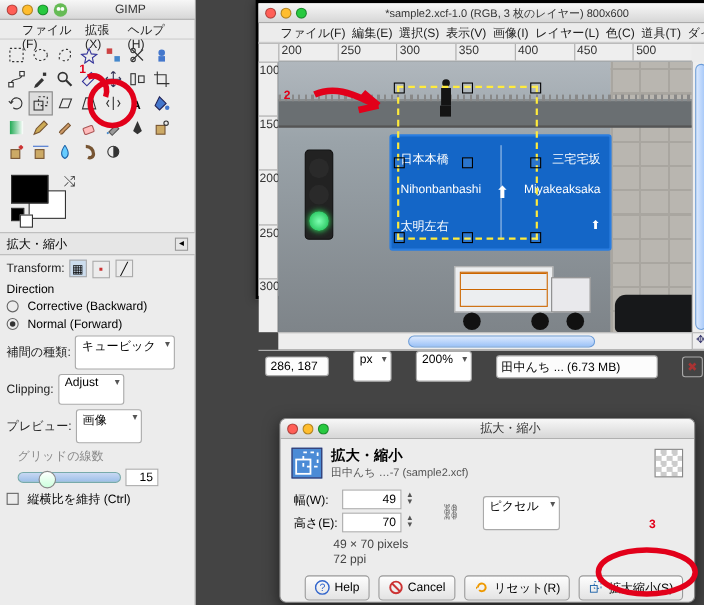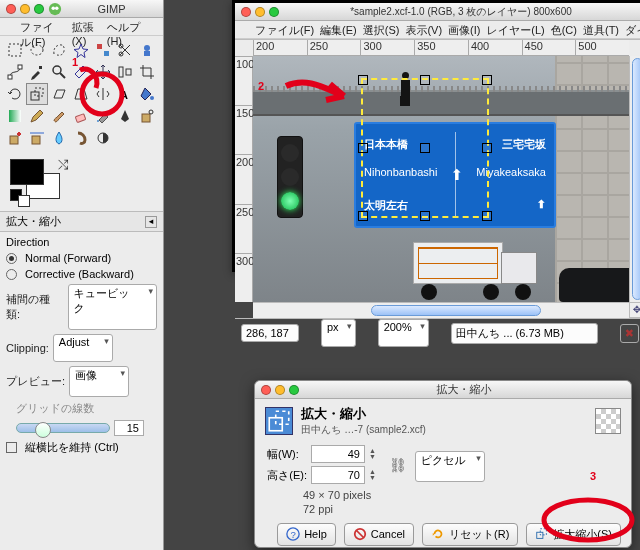--- a/index.html
+++ b/index.html
@@ -1,19 +1,19 @@
 <!DOCTYPE html>
 <html><head>
 <meta charset="utf-8">
 <style>
   *{box-sizing:border-box;margin:0;padding:0;font-family:"Helvetica Neue",Arial,sans-serif;font-size:11px}
   body{width:640px;height:550px;background:#444;overflow:hidden;position:relative}
 
   
-  .toolbox{position:absolute;left:0;top:0;width:164px;height:550px;background:#ececec;border-right:1px solid #999}
+  .toolbox{position:absolute;left:0;top:0;width:178px;height:550px;background:#ececec;border-right:1px solid #999}
   .titlebar{height:18px;background:linear-gradient(#f7f7f7,#d7d7d7);display:flex;align-items:center;gap:4px;padding:0 6px;border-bottom:1px solid #aaa}
   .dot{width:10px;height:10px;border-radius:50%;border:1px solid rgba(0,0,0,.3)}
   .dot.red{background:#ff5f57}.dot.yel{background:#ffbd2e}.dot.grn{background:#28c940}
   .titlebar .title{flex:1;text-align:center;font-weight:500;color:#333}
   .wilber{width:14px;height:14px;display:inline-block}
 
   .menubar{height:18px;display:flex;gap:8px;padding:2px 20px;border-bottom:1px solid #ccc;color:#222}
   .menubar span{cursor:default}
 
   .tools{display:grid;grid-template-columns:repeat(7,22px);gap:0;padding:3px 4px 6px}
@@ -56,21 +56,21 @@
   .canvas{position:absolute;left:18px;top:16px;right:16px;bottom:16px;background:#6f7a81;overflow:hidden}
   .photo{position:absolute;inset:0}
   .sky{position:absolute;inset:0;background:linear-gradient(#b0b7bd 0%,#9aa3a9 30%,#7e8489 100%)}
   .bridge{position:absolute;left:0;right:0;top:34px;height:26px;background:#6a6f72;border-top:2px solid #8a8f91;border-bottom:2px solid #555}
   .rail{position:absolute;left:0;right:0;top:30px;height:6px;background:repeating-linear-gradient(90deg,#888 0 2px,transparent 2px 6px)}
   .ped{position:absolute;left:146px;top:16px;width:12px;height:34px}
   .ped .h{width:7px;height:7px;background:#141414;border-radius:50%;margin:0 auto}
   .ped .b{width:9px;height:16px;background:#141414;margin:1px auto 0}
   .ped .l{width:10px;height:10px;background:#141414;margin:0 auto}
   .sign{position:absolute;left:101px;top:66px;width:202px;height:106px;background:#1466c7;border:2px solid #2a7de0;border-radius:3px;color:#fff;padding:6px 8px;display:flex;flex-direction:column;justify-content:space-around}
-  .sign .row1{display:flex;justify-content:space-between;font-size:14px;font-weight:700}
+  .sign .row1{display:flex;justify-content:space-between;font-size:14px;font-weight:400}
   .sign .row2{display:flex;justify-content:space-between;font-size:9px}
   .sign .divider{position:absolute;left:50%;top:8px;bottom:8px;width:1px;background:rgba(255,255,255,.6)}
   .lights{position:absolute;left:24px;top:80px;width:26px;height:82px;background:#222;border-radius:4px;display:flex;flex-direction:column;justify-content:space-around;align-items:center;padding:4px 0;border:1px solid #111}
   .lamp{width:18px;height:18px;border-radius:50%;background:#2a2a2a}
   .lamp.green{background:radial-gradient(#7dffb0,#0fb548);box-shadow:0 0 6px #3f6}
   .truck{position:absolute;left:160px;bottom:2px;width:130px;height:58px}
   .truck .box{position:absolute;left:0;top:0;width:90px;height:42px;background:#eceef0;border:1px solid #aaa}
   .truck .box::after{content:"";position:absolute;inset:4px;border:1px solid #c60;background:repeating-linear-gradient(0deg,transparent 0 14px,#c60 14px 15px)}
   .truck .cab{position:absolute;left:88px;top:10px;width:36px;height:32px;background:#e9e9ec;border:1px solid #888}
   .truck .wheel{position:absolute;bottom:0;width:16px;height:16px;background:#111;border-radius:50%}
@@ -96,21 +96,21 @@
   .statusbar .filestat{flex:1}
 
   
   .dialog{position:absolute;left:254px;top:380px;width:378px;height:168px;background:#ececec;border:1px solid #888;border-radius:6px;box-shadow:0 4px 14px rgba(0,0,0,.5)}
   .dialog .titlebar{border-radius:6px 6px 0 0}
   .dlg-head{display:flex;align-items:center;gap:8px;padding:6px 10px}
   .dlg-head .icon{width:28px;height:28px;background:#4b8bd6;border:1px solid #336;display:flex;align-items:center;justify-content:center;color:#fff;font-size:14px}
   .dlg-head .txt b{font-size:13px}
   .dlg-head .txt div{font-size:10px;color:#555}
   .dlg-head .swatch{margin-left:auto;width:26px;height:26px;background:repeating-conic-gradient(#ccc 0 25%,#fff 0 50%) 0 0/10px 10px;border:1px solid #888}
-  .dlg-body{padding:2px 12px 4px;display:flex;gap:8px;align-items:flex-start}
+  .dlg-body{padding:2px 12px 4px;display:flex;gap:20px;align-items:flex-start}
   .dlg-fields{display:grid;grid-template-columns:auto 54px 12px;gap:3px 4px;align-items:center}
   .numin{border:1px solid #aaa;background:#fff;padding:2px 4px;text-align:right}
   .spin{display:flex;flex-direction:column;font-size:7px;line-height:6px;color:#555}
   .chain{font-size:14px;color:#555;align-self:center}
   .dlg-meta{font-size:10px;color:#444;padding-left:48px;line-height:1.3}
   .dlg-btns{display:flex;gap:8px;justify-content:flex-end;padding:6px 10px}
   .btn{border:1px solid #9a9a9a;border-radius:4px;background:linear-gradient(#fdfdfd,#e3e3e3);padding:3px 8px;display:flex;align-items:center;gap:4px;min-height:22px}
   .btn svg{width:14px;height:14px}
 
   
@@ -344,28 +344,36 @@
     <div class="mini2"></div>
     <div class="swap">⤭</div>
   </div>
 
   <div class="opt-title">
     <span>拡大・縮小</span>
     <span class="chev">◂</span>
   </div>
 
   <div class="options">
+    <div class="row">
+      <label>Transform:</label>
+      <span class="iconrow">
+        <span style="background:#cde">▦</span>
+        <span style="color:#c33">▪</span>
+        <span>╱</span>
+      </span>
+    </div>
     <div style="font-weight:500">Direction</div>
+    <div class="row">
+      <span class="radio"></span>
+      <span>Corrective (Backward)</span>
+    </div>
     <div class="row">
       <span class="radio on"></span>
       <span>Normal (Forward)</span>
-    </div>
-    <div class="row">
-      <span class="radio"></span>
-      <span>Corrective (Backward)</span>
     </div>
     <div class="row">
       <label>補間の種類:</label>
       <div class="combo">キュービック</div>
     </div>
     <div class="row">
       <label>Clipping:</label>
       <div class="combo">Adjust</div>
     </div>
     <div class="row">

